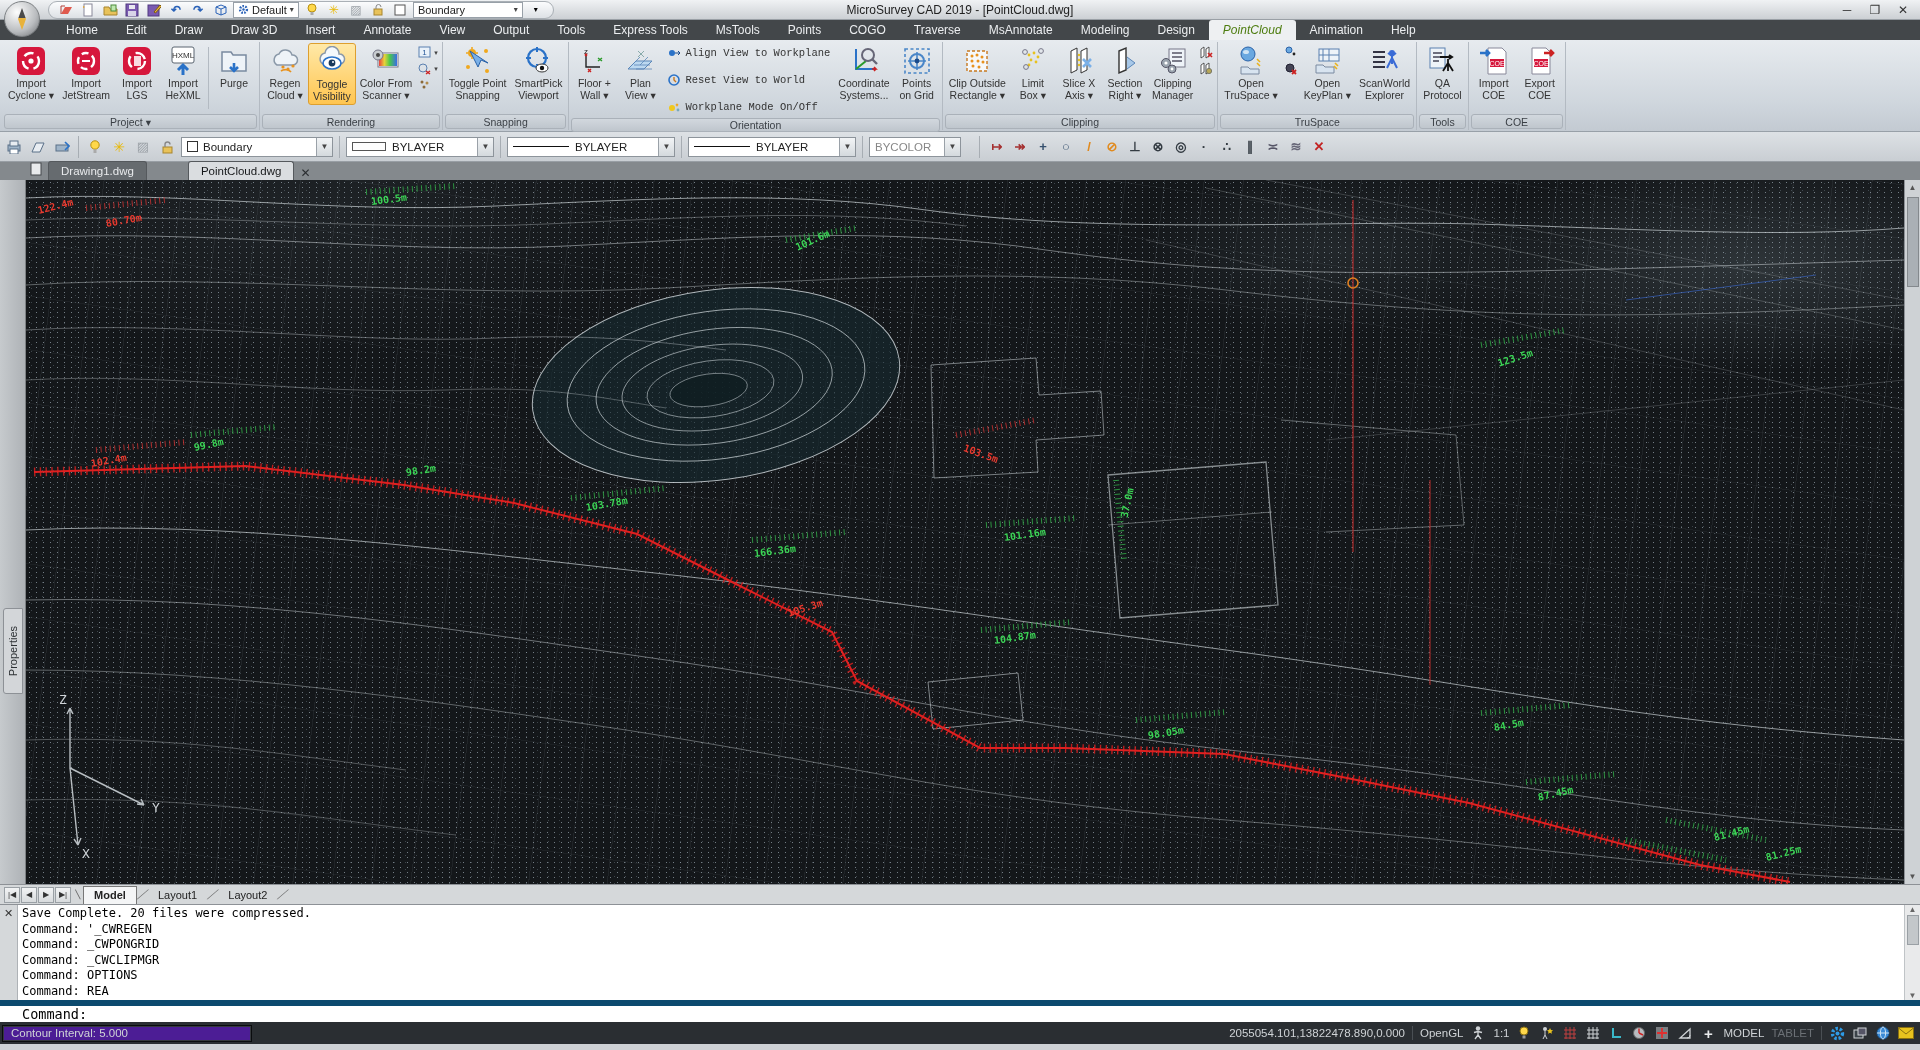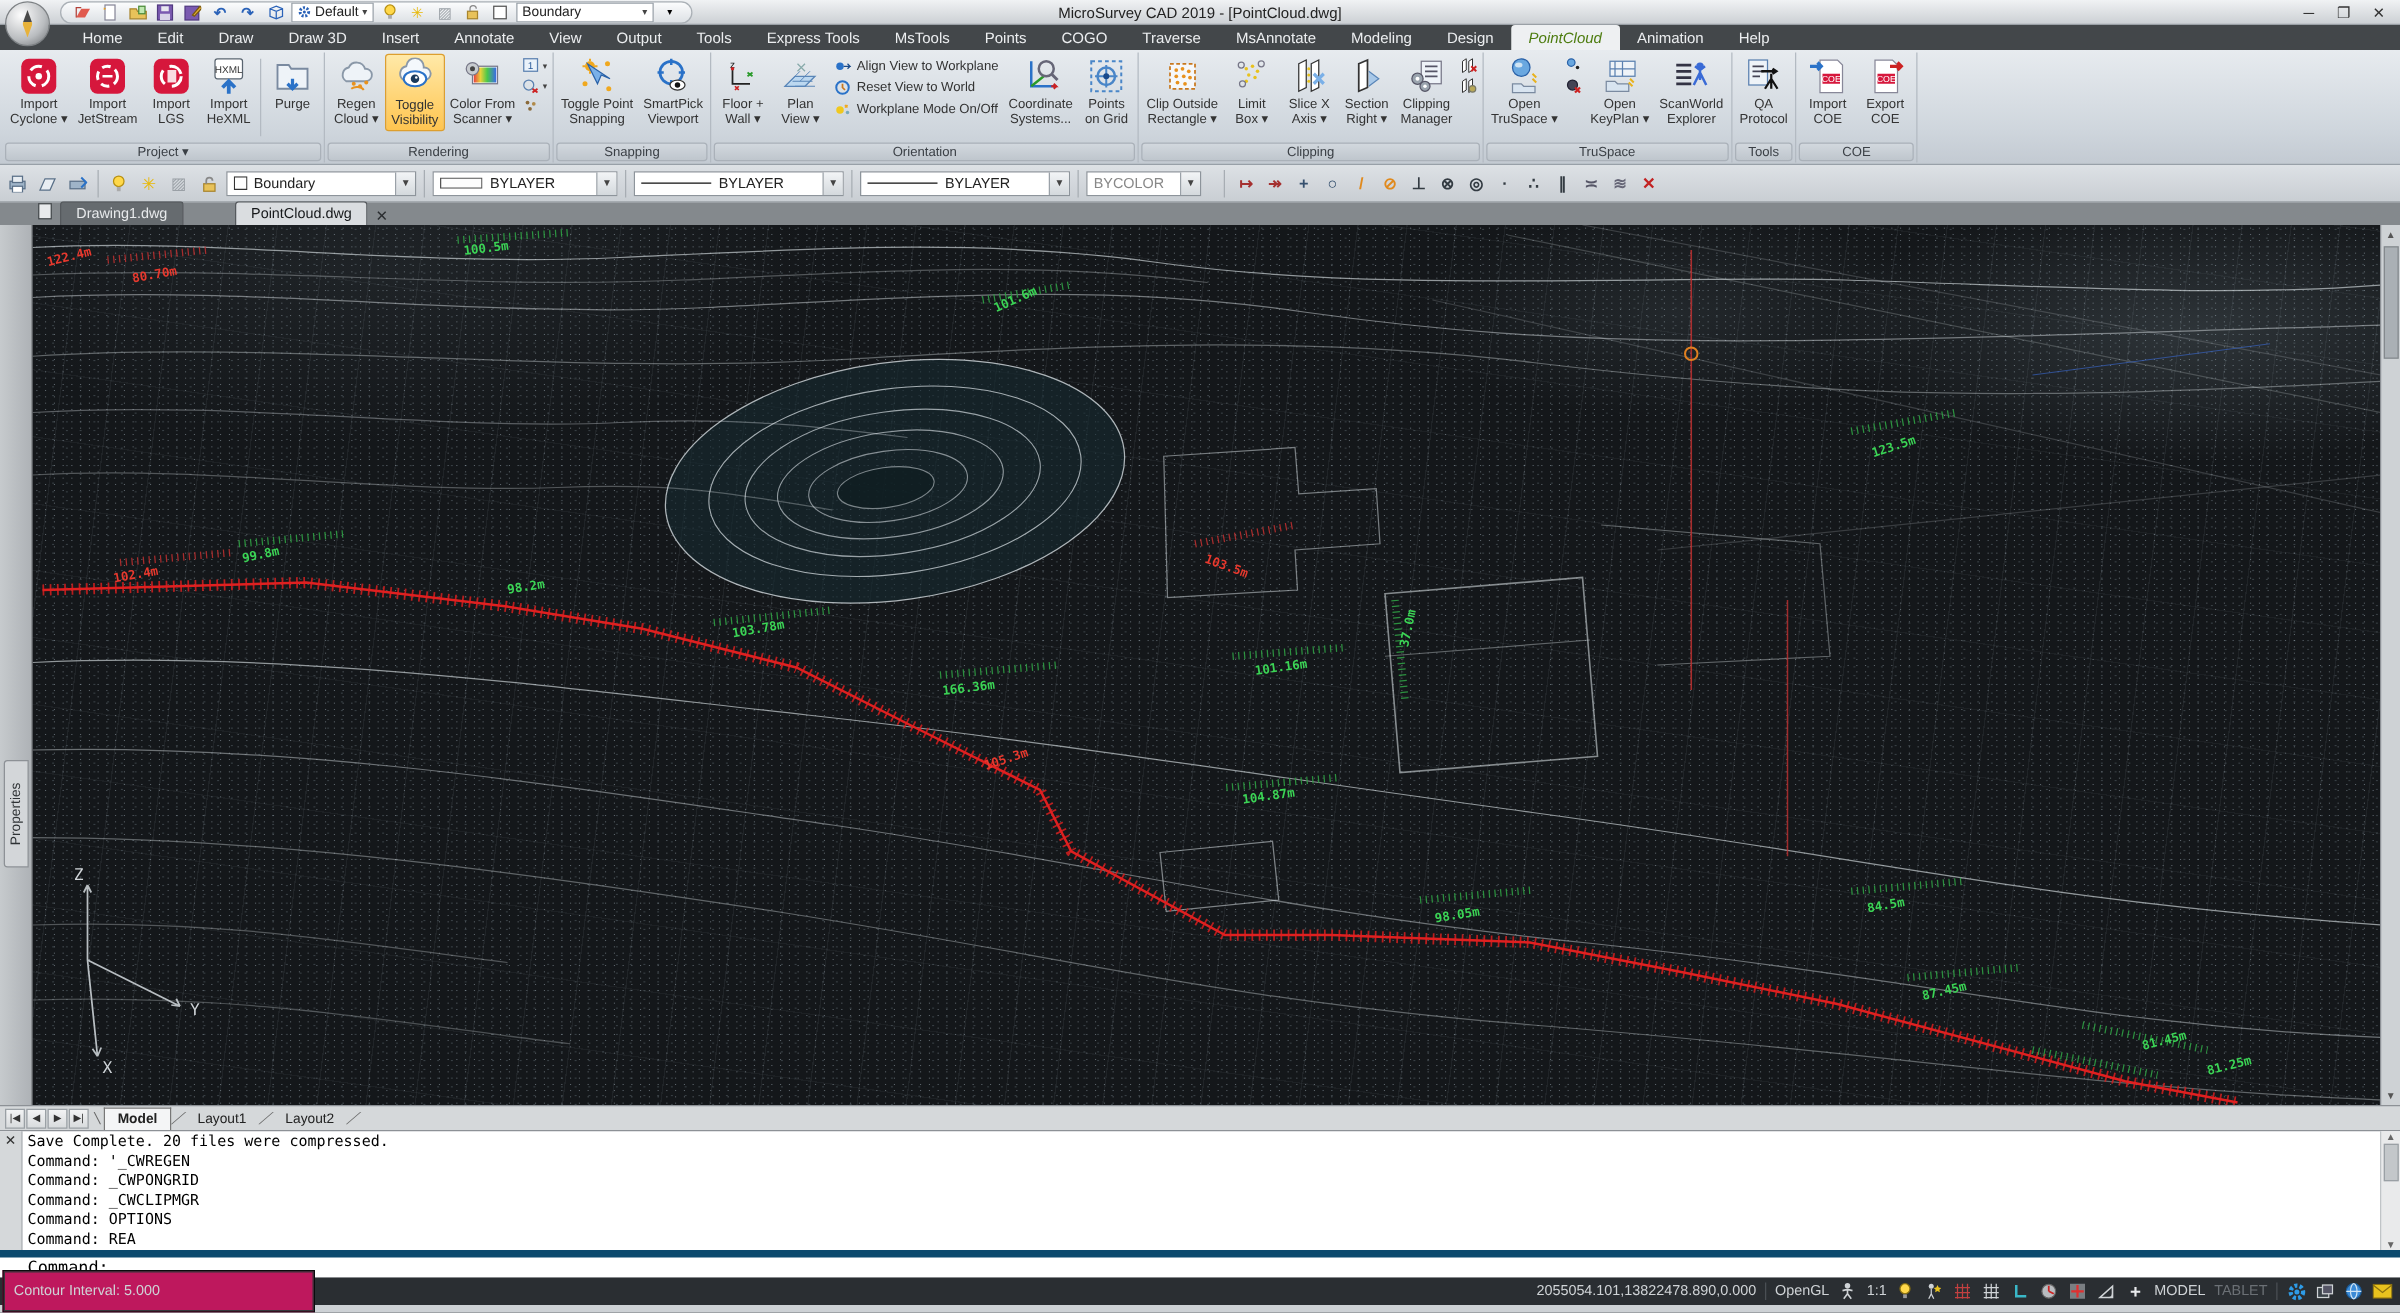--- a/index.html
+++ b/index.html
@@ -37,21 +37,21 @@
   .grp-body { display:flex; align-items:flex-start; flex:1; }
   .grp-label { height:15px; margin-top:1px; background:linear-gradient(#d2d8de,#bfc6cd);
     border:1px solid #aab1b9; border-radius:3px; font-size:10.5px; color:#3a3f45;
     display:flex; align-items:center; justify-content:center; padding:0 10px; white-space:nowrap; }
   .rbtn { display:flex; flex-direction:column; align-items:center; padding:2px 4px; min-width:46px;
     border-radius:3px; }
   .rbtn.active { background:linear-gradient(#ffe9a8,#ffc550); border:1px solid #dd9f2f; }
   .rl { font-size:10.5px; line-height:11.5px; color:#333; white-space:nowrap; }
   .ric { width:32px; height:32px; margin-bottom:1px; }
   .rsep { width:1px; background:#b3bac2; margin:4px 2px; align-self:stretch; }
-  .rstack { display:flex; flex-direction:column; justify-content:space-between; gap:3px; padding:3px 4px; }
+  .rstack { display:flex; flex-direction:column; justify-content:space-between; gap:13px; padding:3px 4px;font-family:Liberation Mono, monospace; }
   .rrow { display:flex; align-items:center; gap:4px; font-size:10.5px; color:#333; white-space:nowrap; }
   .rrow svg { width:14px; height:14px; }
   .rminicol { display:flex; flex-direction:column; gap:3px; padding:3px 2px; }
   .rmini { display:flex; align-items:center; gap:2px; font-size:9px; color:#444; }
   .rmini svg { width:14px; height:13px; }
 
   
   .toolbar { height:30px; background:linear-gradient(#dde1e5,#c9ced3); border-bottom:1px solid #989ea4;
     display:flex; align-items:center; gap:4px; padding:0 4px; }
   .tbtn { width:20px; height:22px; display:flex; align-items:center; justify-content:center; font-size:13px; }
@@ -118,21 +118,21 @@
   .cmdscroll { width:16px; background:#e9eaeb; border-left:1px solid #c0c4c7; display:flex;
     flex-direction:column; align-items:center; font-size:8px; color:#666; }
   .cmdscroll .thumb { width:12px; flex:0 0 30px; background:#c3c7ca; border:1px solid #9aa0a5; margin-top:1px; }
   .cmdinput { height:22px; background:#fff; border-top:6px solid #0c4a6e;
     font-family:"DejaVu Sans Mono", monospace; font-size:13.5px; color:#000;
     display:flex; align-items:center; padding-left:22px; }
 
   
   .statusbar { height:22px; background:#2a2e32; display:flex; align-items:center; color:#cfd3d6;
     font-size:11.5px; }
-  .sleft { height:34px; margin-left:2px; background:#be185d; border:1px solid #0a0c0e;
+  .sleft { height:17px; margin-left:2px; background:#4c1d95; border:1px solid #0a0c0e;
     box-shadow:inset 0 0 0 1px #34383c; display:flex; align-items:center; padding:0 8px; min-width:250px; }
   .sright { margin-left:auto; display:flex; align-items:center; gap:7px; padding-right:6px; }
   .ssep { width:1px; height:14px; background:#4a4f54; }
   .sico { width:16px; height:16px; display:flex; align-items:center; justify-content:center; }
   .dim { color:#6b7075; }
 </style>
 </head>
 <body>
 
 <div class="titlebar">

